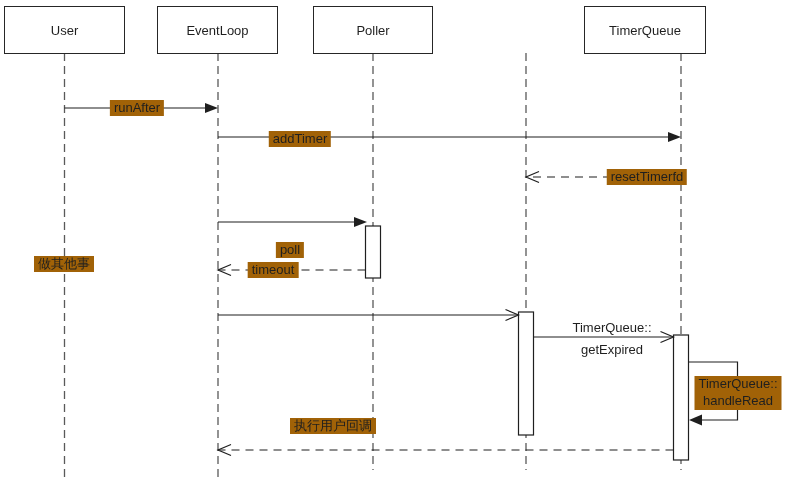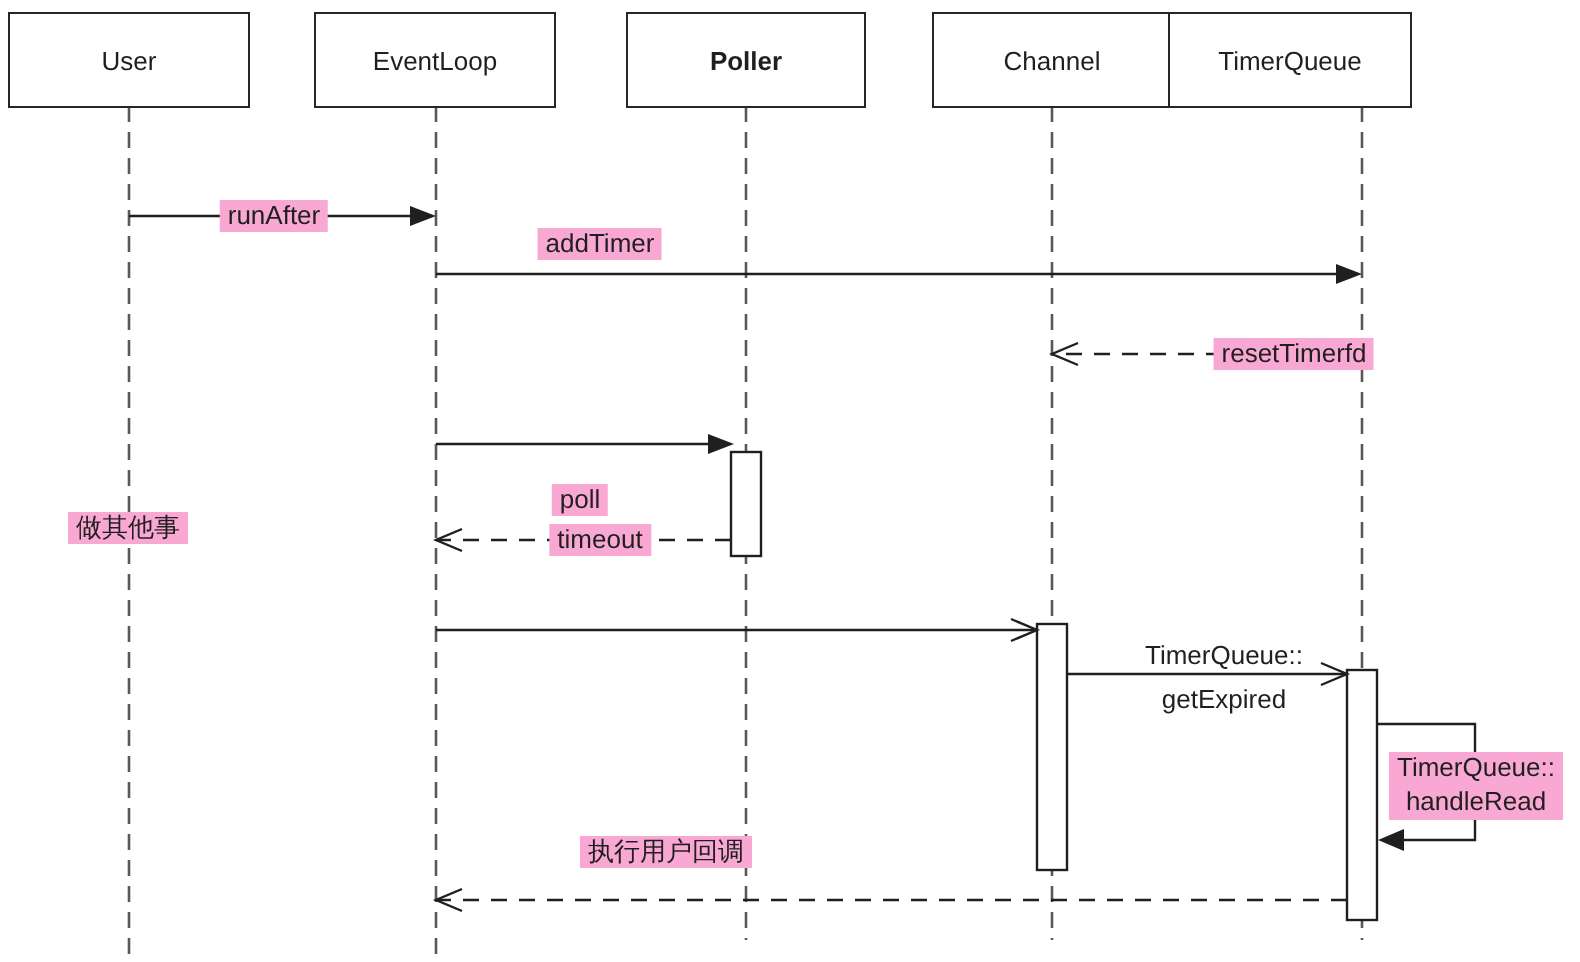--- a/index.html
+++ b/index.html
@@ -8,35 +8,35 @@
     font-family:"Liberation Sans","DejaVu Sans",sans-serif;color:#1f1f1f;
   }
   #wires{position:absolute;left:0;top:0;width:790px;height:481px;}
   .actor{
     position:absolute;height:46px;border:1px solid #262626;background:#ffffff;
     display:flex;align-items:center;justify-content:center;
     font-size:13px;color:#1f1f1f;box-sizing:content-box;
   }
   #actor-user      {left:4px;  top:6px; width:119px;}
   #actor-eventloop {left:157px;top:6px; width:119px;}
-  #actor-poller    {left:313px;top:6px; width:118px;font-weight:bold;}
+  #actor-poller    {left:313px;top:6px; width:118px;}
   #actor-channel   {left:466px;top:6px; width:118px;}
   #actor-timerqueue{left:584px;top:6px; width:120px;}
   .mlabel{
     position:absolute;transform:translateX(-50%);
     font-size:13px;line-height:16px;white-space:nowrap;
-    background:#f9a8d4;padding:0 4px;text-align:center;
+    background:#a16207;padding:0 4px;text-align:center;
   }
   .mlabel.nobg{background:transparent;padding:0;}
   .mlabel .row{display:block;line-height:15px;}
   #ml-0{left:137px;top:100px;}
-  #ml-1{left:300px;top:114px;}
+  #ml-1{left:300px;top:131px;}
   #ml-2{left:599px;top:169px;margin-left:48px;}
   #ml-3{left:290px;top:214px;margin-top:28px;}
-  #ml-4{left:300px;top:262px;}
+  #ml-4{left:273px;top:262px;}
   #ml-5{left:381px;top:307px;}
   #ml-6{left:612px;top:320px;}
   #ml-6 .row{margin-bottom:7px;}
   #ml-7{left:738px;top:376px;}
   #ml-7 .row{margin-bottom:2px;}
   #ml-8{left:333px;top:418px;}
   #note-other{left:64px;top:256px;}
 </style>
 </head>
 <body>
@@ -68,21 +68,20 @@
       <polyline points="505.5,309.5 518.5,315 505.5,320.5" fill="none" stroke="#1f1f1f" stroke-width="1.2"></polyline>
       <line x1="533.5" y1="337" x2="673.5" y2="337" stroke="#1f1f1f" stroke-width="1.2"></line>
       <polyline points="660.5,331.5 673.5,337 660.5,342.5" fill="none" stroke="#1f1f1f" stroke-width="1.2"></polyline>
       <line x1="673.5" y1="450" x2="218" y2="450" stroke="#1f1f1f" stroke-width="1.2" stroke-dasharray="8 6"></line>
       <polyline points="231,444.5 218,450 231,455.5" fill="none" stroke="#1f1f1f" stroke-width="1.2"></polyline>
     </svg>
 
   <div class="actor" id="actor-user">User</div>
   <div class="actor" id="actor-eventloop">EventLoop</div>
   <div class="actor" id="actor-poller">Poller</div>
-  <div class="actor" id="actor-channel">Channel</div>
   <div class="actor" id="actor-timerqueue">TimerQueue</div>
 
   <div class="mlabel" id="ml-0">runAfter</div>
   <div class="mlabel" id="ml-1">addTimer</div>
   <div class="mlabel" id="ml-2">resetTimerfd</div>
   <div class="mlabel" id="ml-3">poll</div>
   <div class="mlabel" id="ml-4">timeout</div>
 
   <div class="mlabel nobg" id="ml-6">
     <span class="row">TimerQueue::</span>

